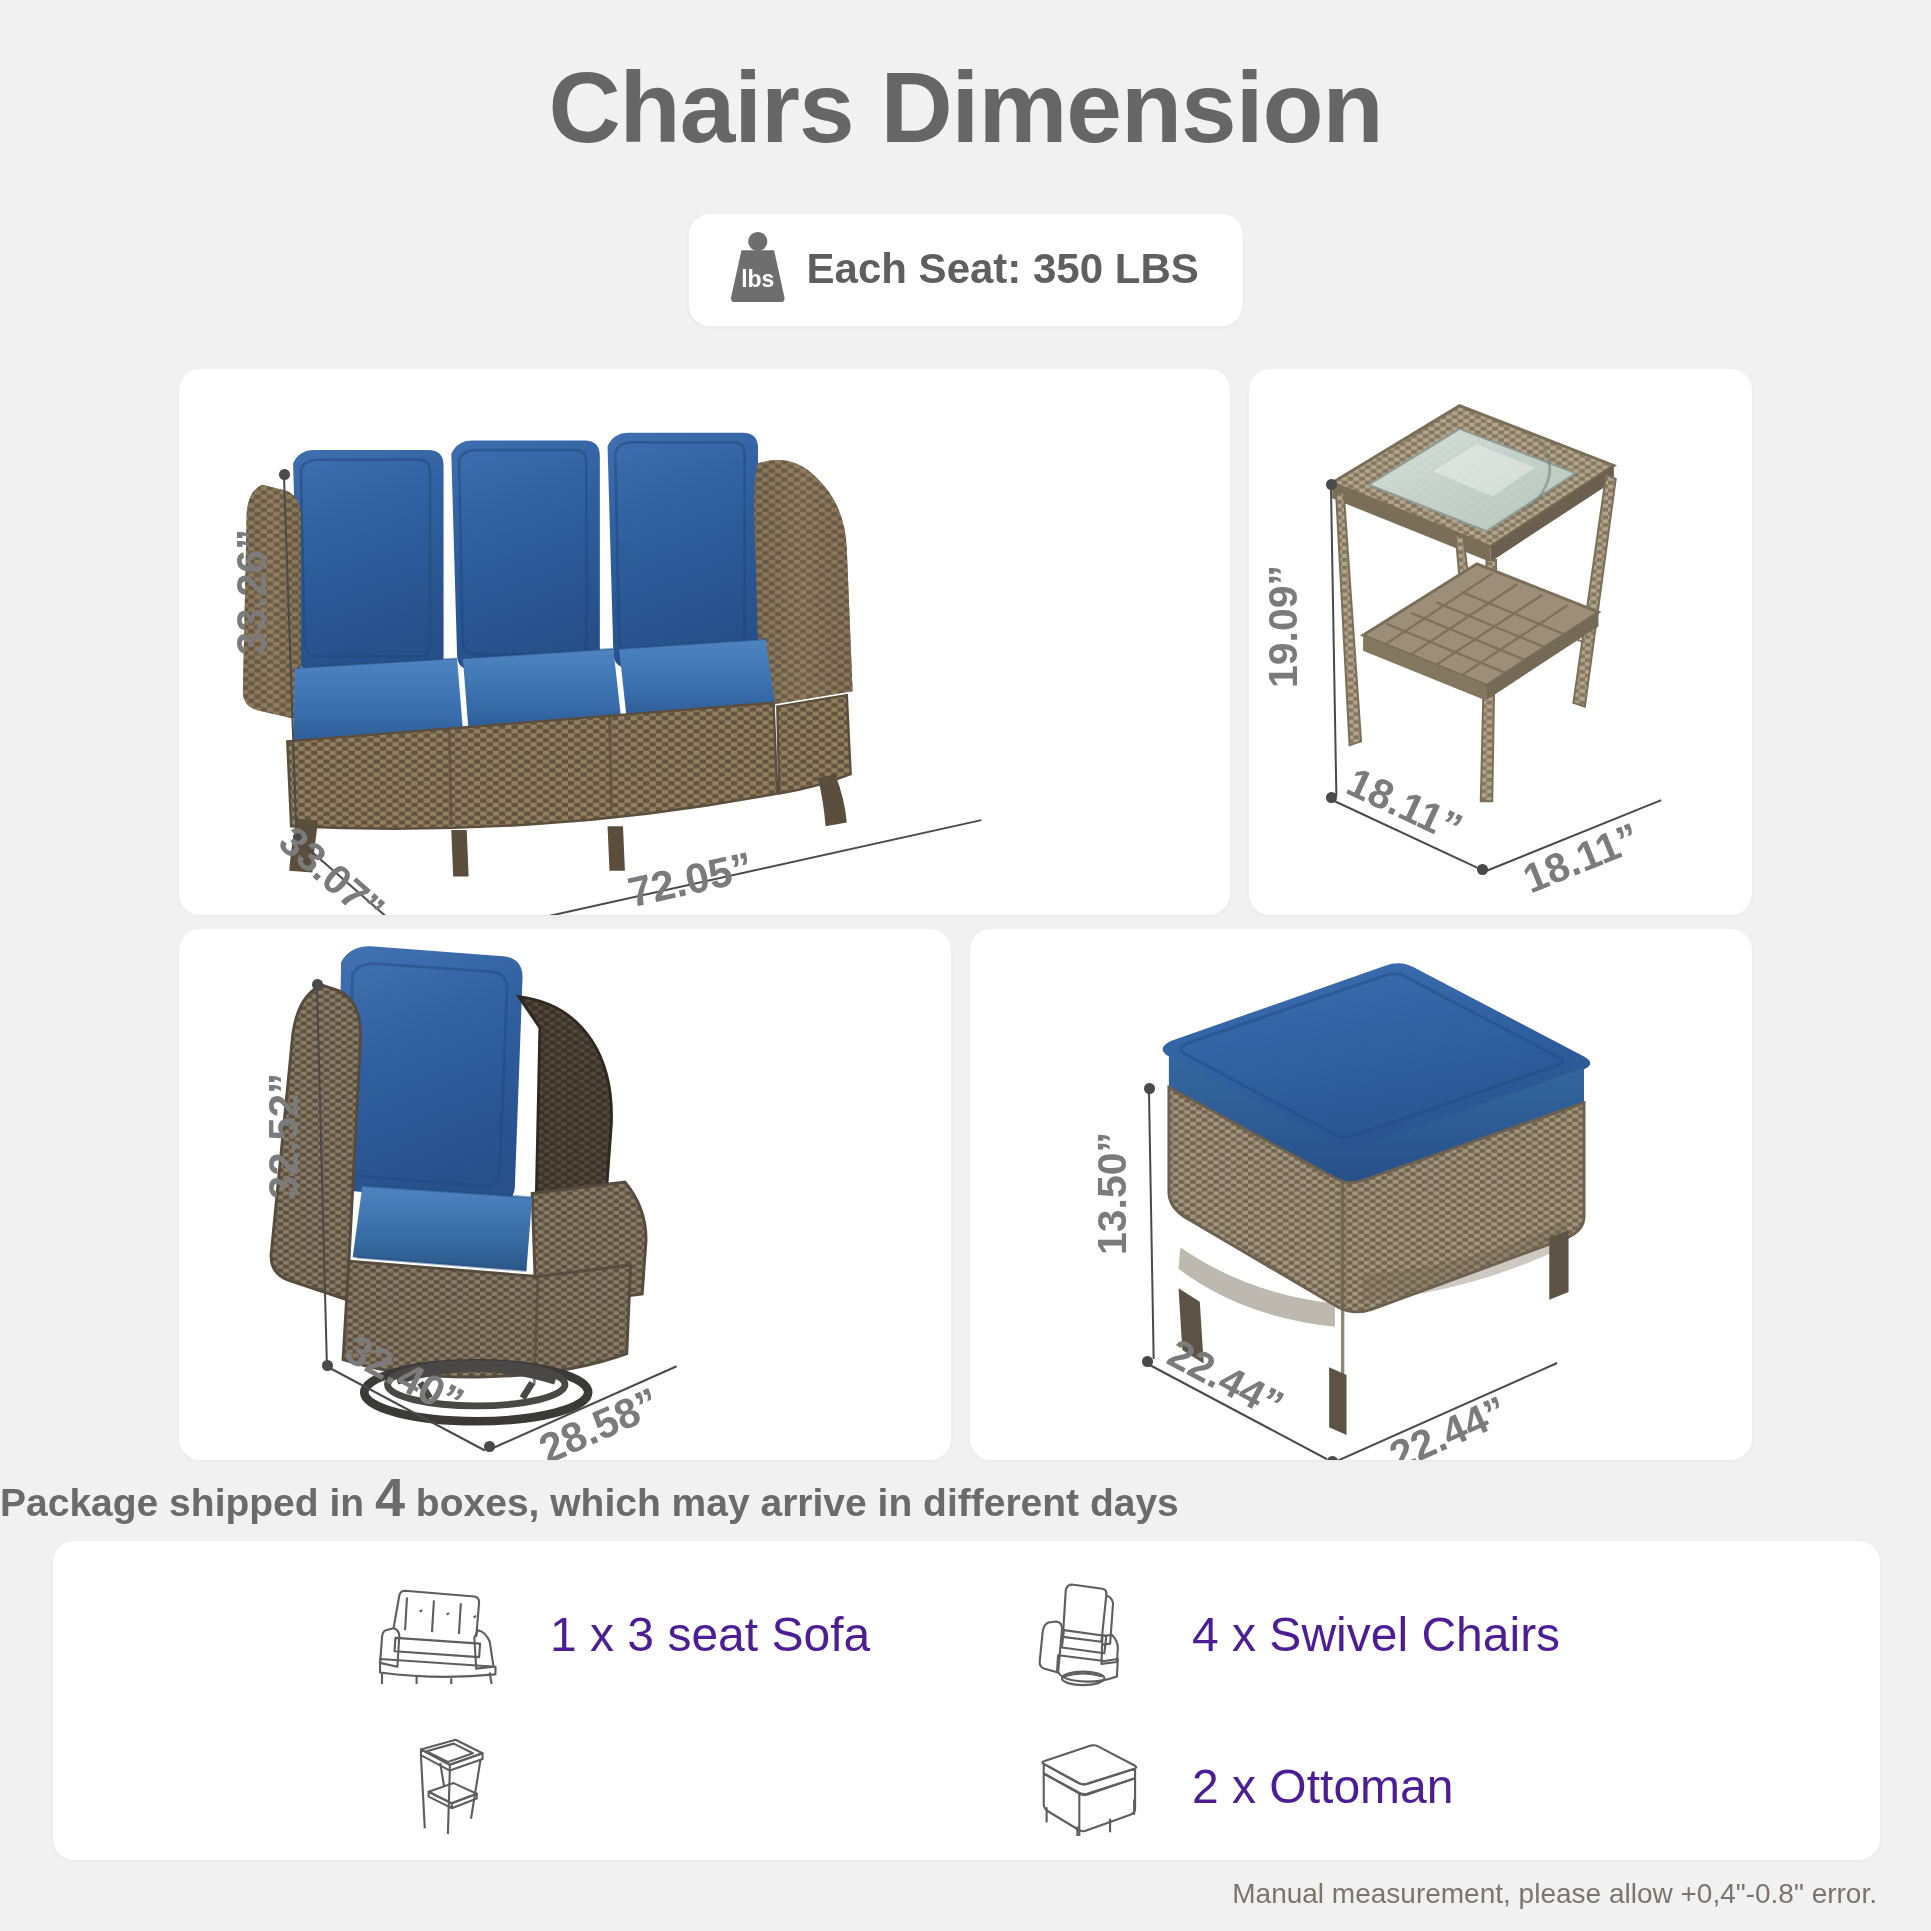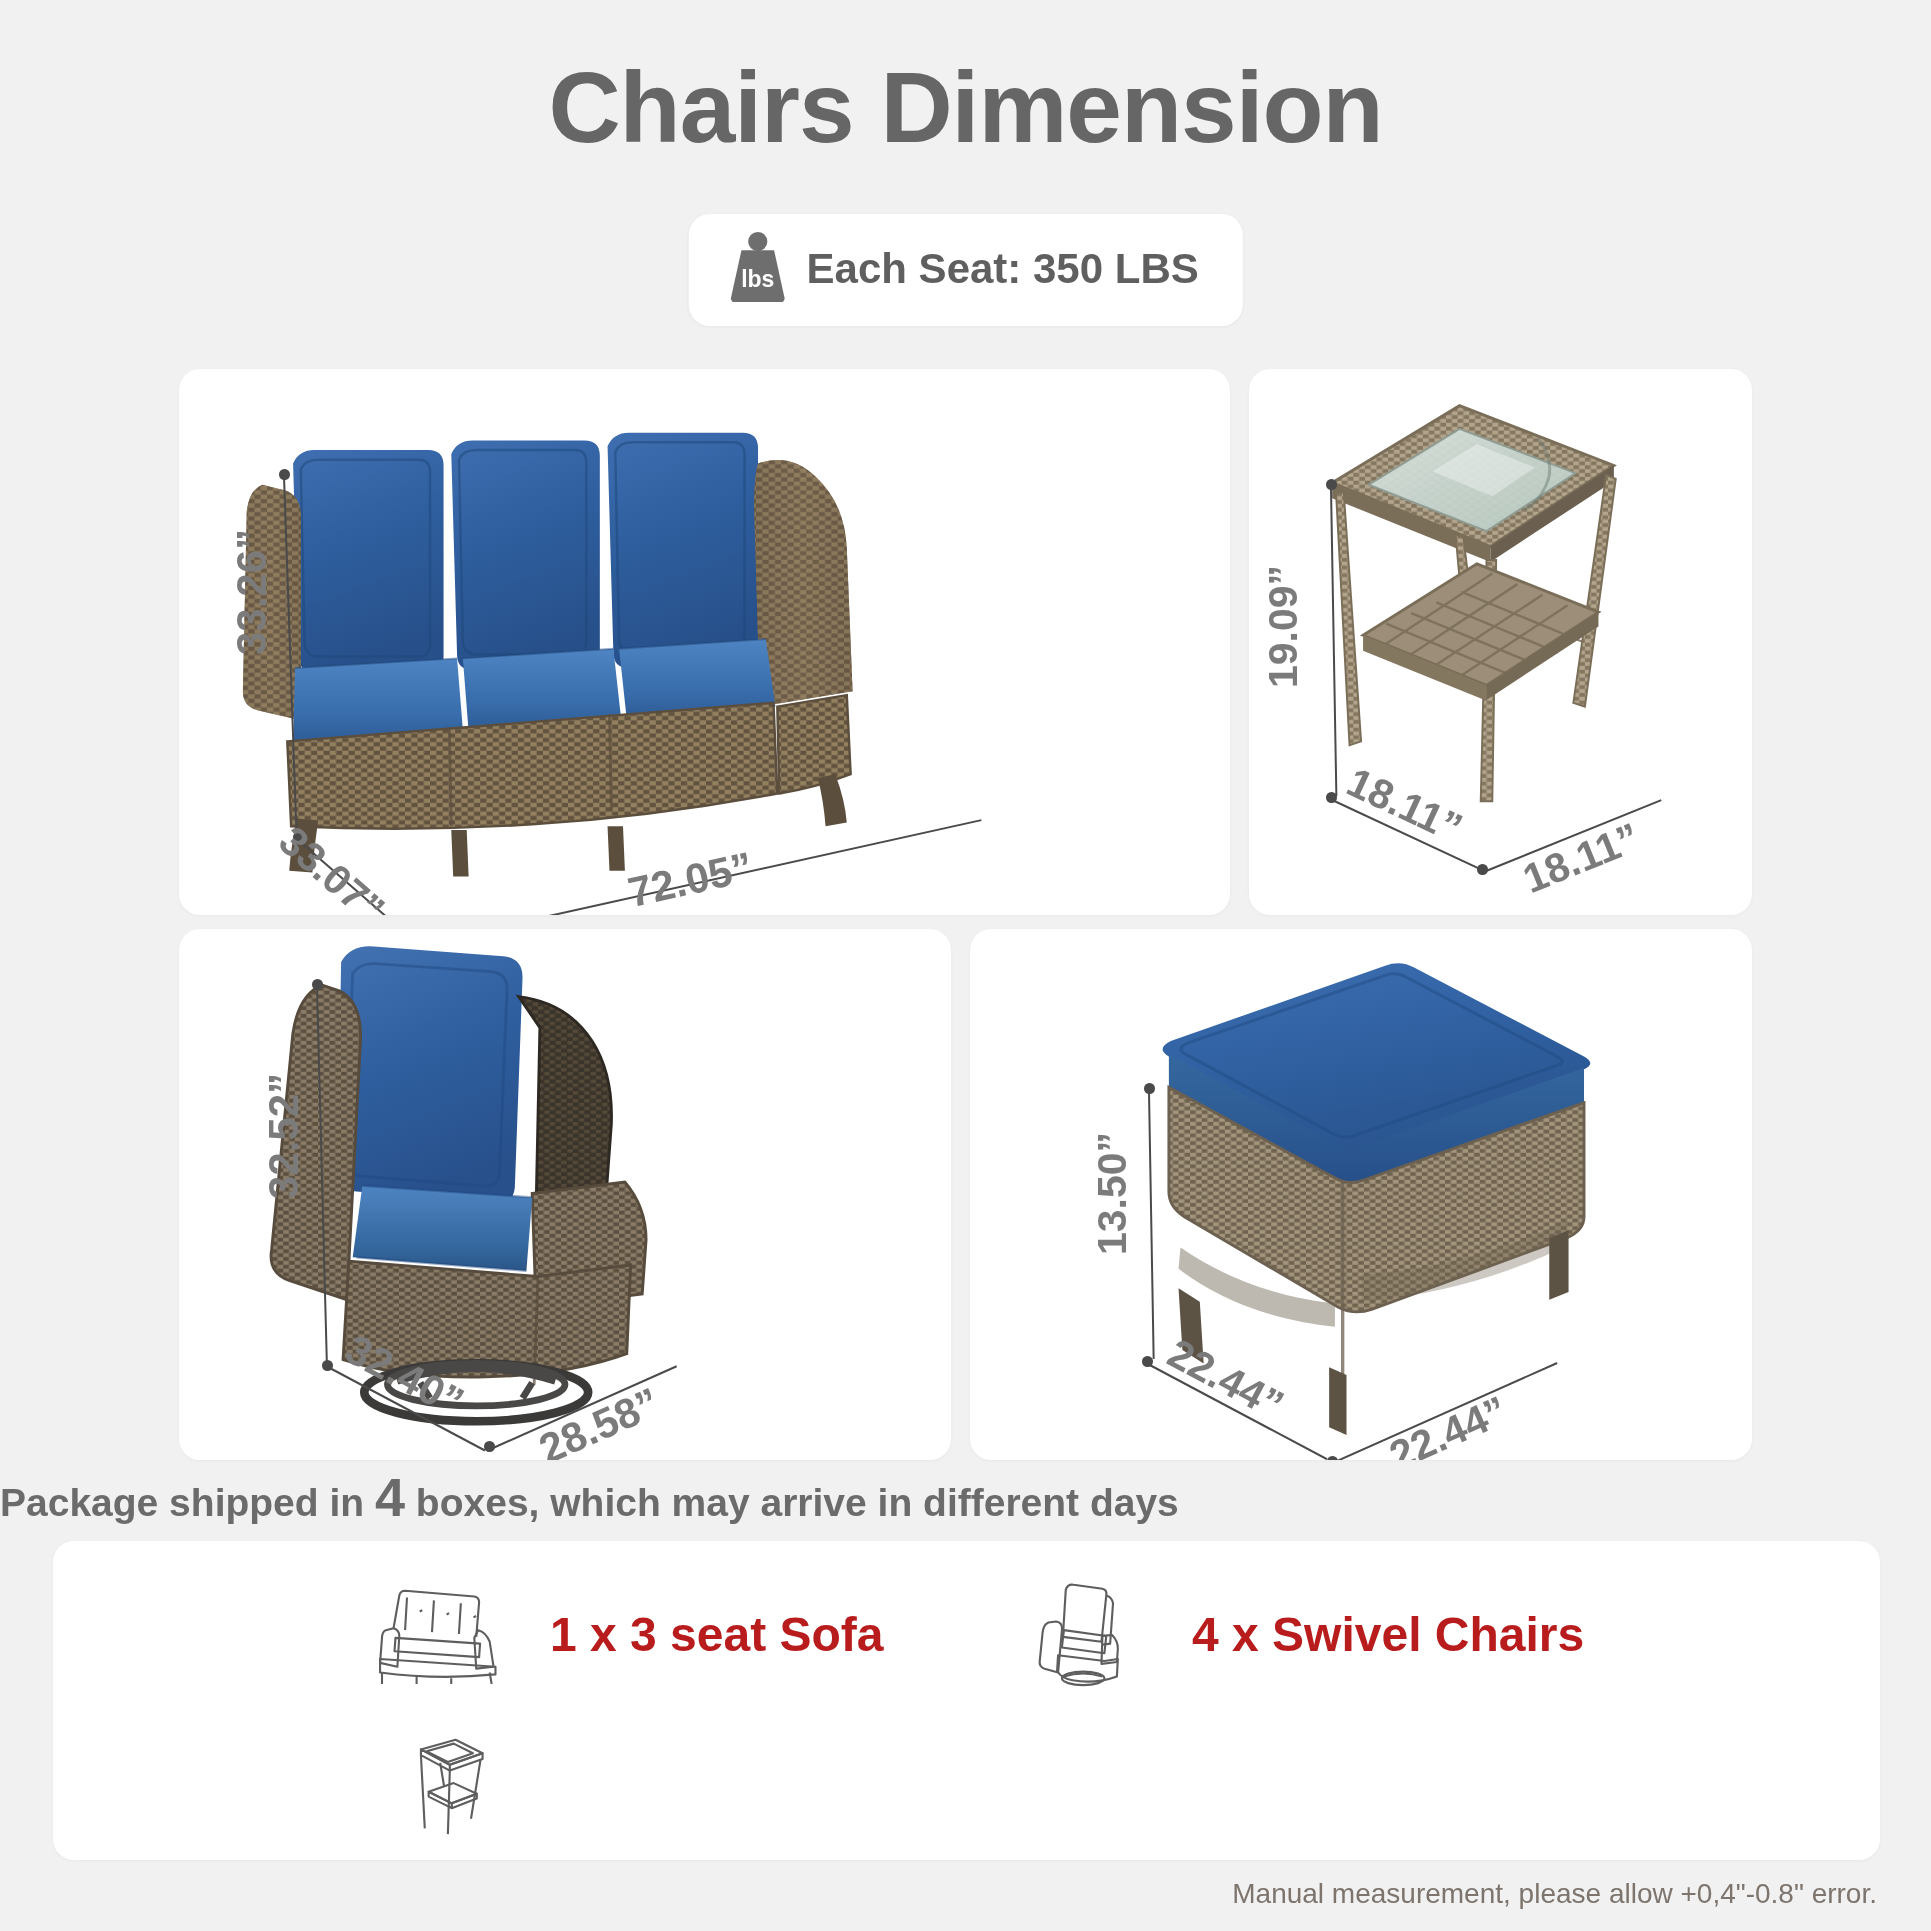--- a/index.html
+++ b/index.html
@@ -59,21 +59,21 @@
   .ship-note .big { font-size: 54px; }
 
   
   .contents-grid {
     position: absolute; left: 319px; top: 39px; width: 1255px;
     display: grid; grid-template-columns: 1fr 1fr;
     row-gap: 44px; column-gap: 29px;
   }
   .content-item { display: flex; align-items: center; gap: 33px; height: 108px; }
   .content-item .icon { width: 145px; height: 108px; flex: 0 0 145px; display: flex; align-items: center; justify-content: center; }
-  .content-item .label { font-size: 48px; font-weight: bold; color: #b91c1c; white-space: nowrap; }
+  .content-item .label { font-size: 48px; font-weight: normal; color: #4c1d95; white-space: nowrap; }
 
   
   .footer {
     position: absolute; right: 54px; bottom: 21px;
     font-size: 28px; color: #7d756d;
   }
 </style>
 </head>
 <body>
 
@@ -407,20 +407,32 @@
             <path d="M34 16 l36 -10 l28 14 l-34 12 z"></path>
             <path d="M40 18 l28 -8 l20 10 l-26 9 z"></path>
             <path d="M34 16 l30 16 l0 6 l-30 -16 z M64 32 l34 -12 l0 6 l-34 12 z"></path>
             <path d="M34 22 l4 76 M64 38 l-2 66 M96 26 l-10 62 M54 30 l4 24"></path>
             <path d="M42 60 l24 12 l26 -10 l-24 -11 z"></path>
             <path d="M42 60 l24 12 l0 5 l-24 -12 z M66 72 l26 -10 l0 5 l-26 10 z"></path>
           </svg>
         </span>
       </div>
 
+      <div class="content-item">
+        <span class="icon">
+          <svg width="124" height="100" viewBox="0 0 128 104" fill="none" stroke="#5e5e5e" stroke-width="2.2" stroke-linejoin="round">
+            <path d="M20 26 l48 -16 q4 -1 8 1 l38 20 q3 2 -1 3 l-50 16 q-4 1 -8 -1 l-36 -20 q-3 -2 1 -3 z"></path>
+            <path d="M19 29 l37 20 q4 2 8 1 l50 -16 l0 10 l-50 16 q-4 1 -8 -1 l-37 -20 z"></path>
+            <path d="M19 39 l37 21 q4 2 8 1 l50 -17 l0 32 q0 4 -5 6 l-45 16 q-4 2 -8 0 l-33 -20 q-4 -3 -4 -7 z"></path>
+            <path d="M56 60 l0 48"></path>
+            <path d="M22 74 l0 16 M54 94 l0 14 M113 66 l0 16 M88 86 l0 14"></path>
+          </svg>
+        </span>
+        <span class="label">2 x Ottoman</span>
+      </div>
 
     </div>
   </div>
 
   <div class="footer">Manual measurement, please allow +0,4"-0.8" error.</div>
 
 </div>
 
 
 </body></html>

